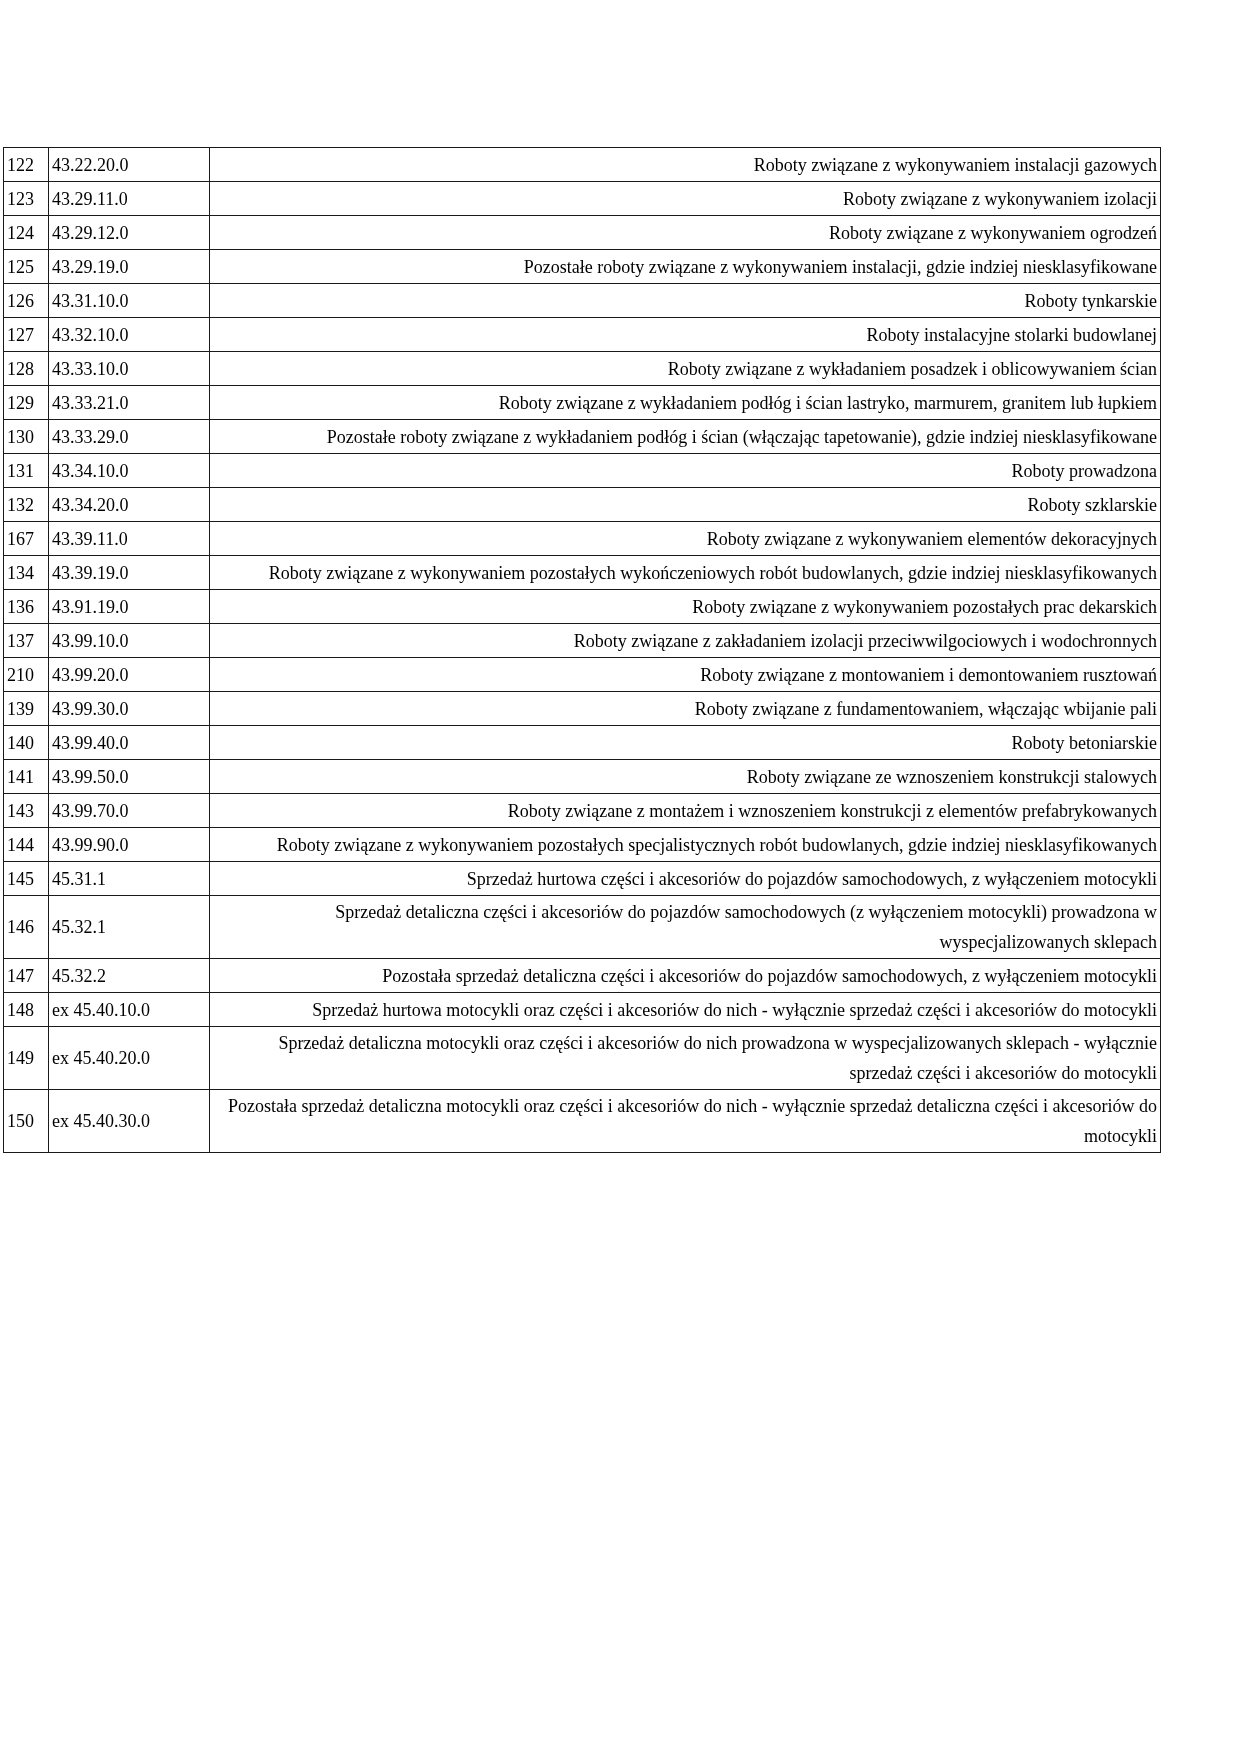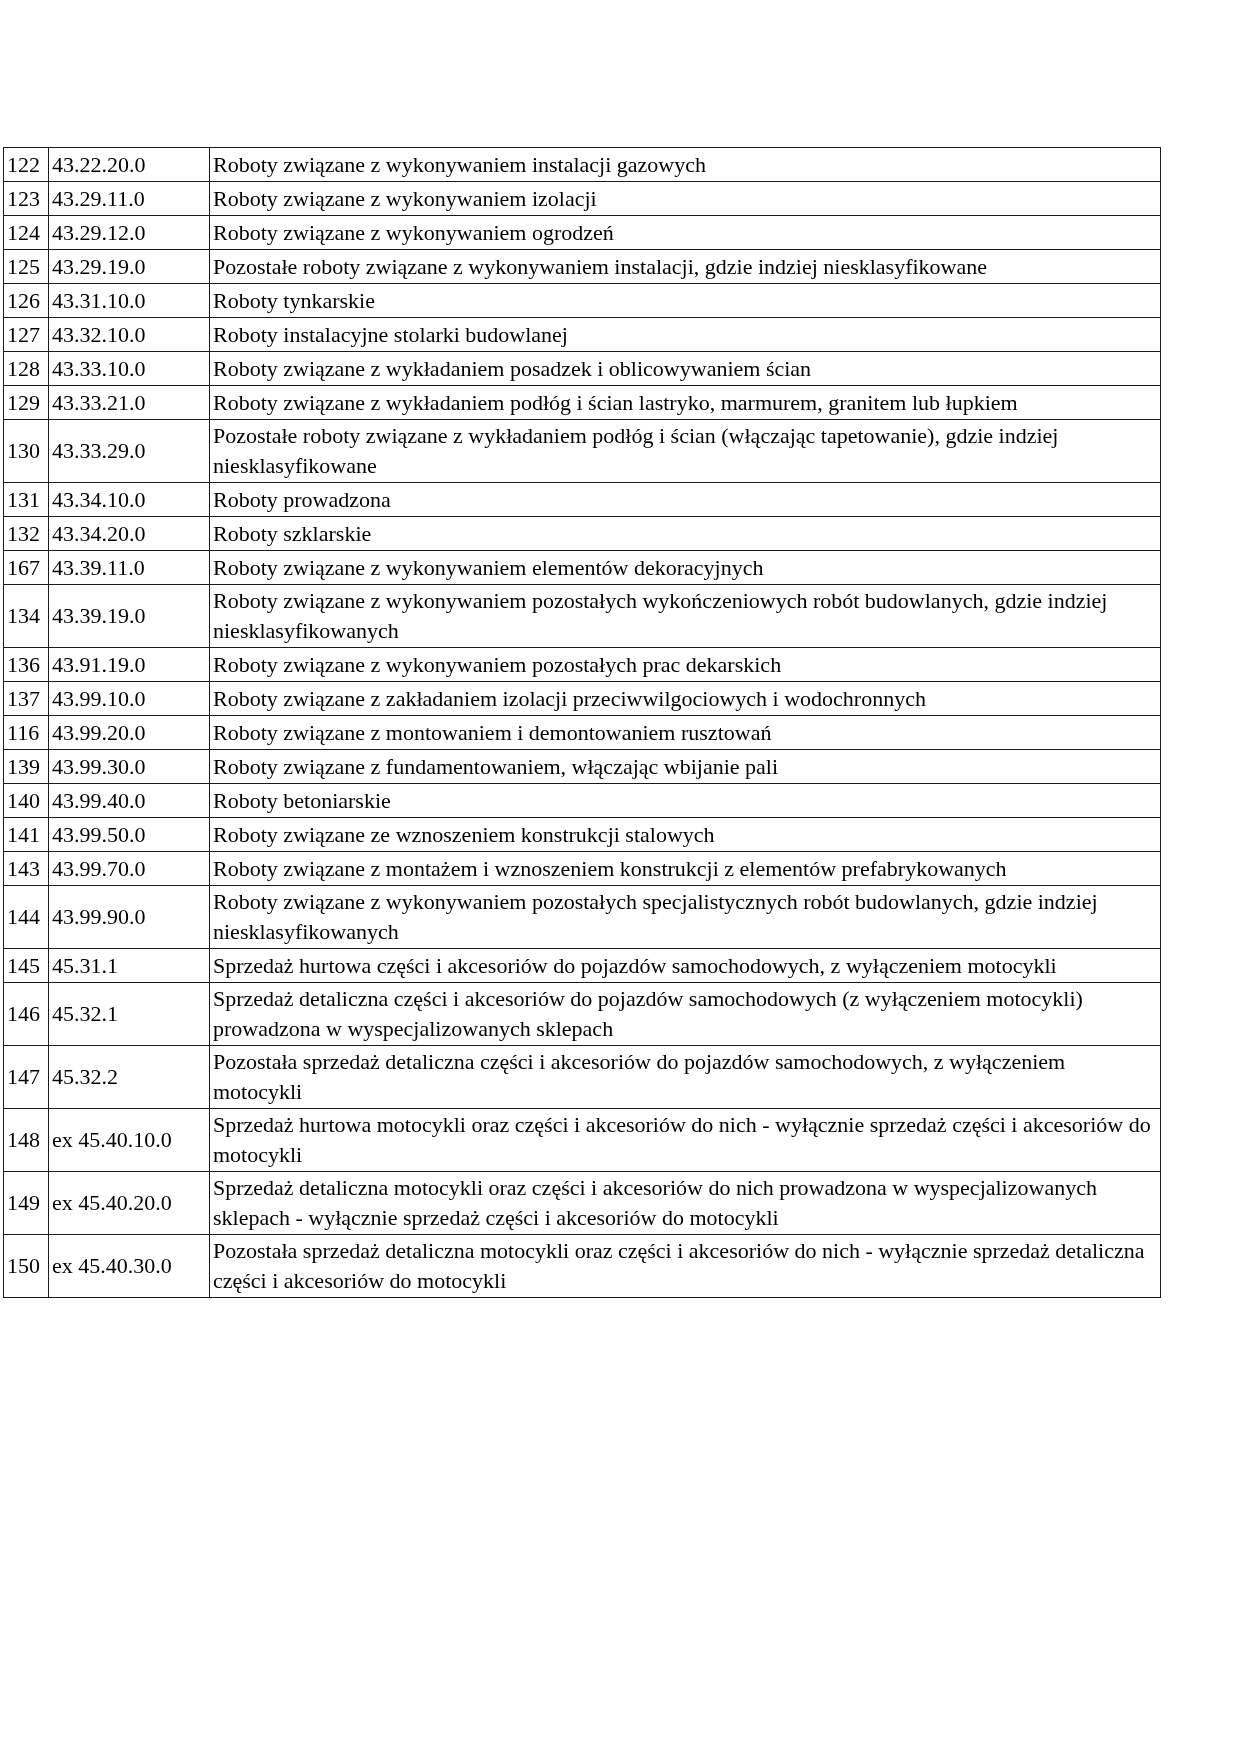--- a/index.html
+++ b/index.html
@@ -19,21 +19,21 @@
     inset: 0;
     background: #ffffff;
   }
   table.pkwiu {
     position: absolute;
     left: 3px;
     top: 147px;
     width: 1158px;
     border-collapse: collapse;
     table-layout: fixed;
-    font-size: 22px;
+    font-size: 18px;
     line-height: 30px;
     color: #000000;
     padding-left: 7px;
   }
   table.pkwiu td {
     border: 1.5px solid #1a1a1a;
     padding: 1px 3px;
     vertical-align: middle;
     height: 31px; 
     word-wrap: break-word;
@@ -43,20 +43,21 @@
     padding-left: 4px;
     white-space: nowrap;
   }
   td.c-code {
     padding-left: 5px;
     white-space: nowrap;
   }
   td.c-desc {
     padding-left: 5px;
     padding-right: 6px;
+    text-align: right;
   }
 </style>
 </head>
 <body>
 
 <div class="page">
   <table class="pkwiu">
     <colgroup>
       <col style="width:45px">
       <col style="width:161px">
@@ -132,21 +133,21 @@
     <td class="c-no">136</td>
     <td class="c-code">43.91.19.0</td>
     <td class="c-desc">Roboty związane z wykonywaniem pozostałych prac dekarskich</td>
   </tr>
         <tr>
     <td class="c-no">137</td>
     <td class="c-code">43.99.10.0</td>
     <td class="c-desc">Roboty związane z zakładaniem izolacji przeciwwilgociowych i wodochronnych</td>
   </tr>
         <tr>
-    <td class="c-no">116</td>
+    <td class="c-no">210</td>
     <td class="c-code">43.99.20.0</td>
     <td class="c-desc">Roboty związane z montowaniem i demontowaniem rusztowań</td>
   </tr>
         <tr>
     <td class="c-no">139</td>
     <td class="c-code">43.99.30.0</td>
     <td class="c-desc">Roboty związane z fundamentowaniem, włączając wbijanie pali</td>
   </tr>
         <tr>
     <td class="c-no">140</td>

